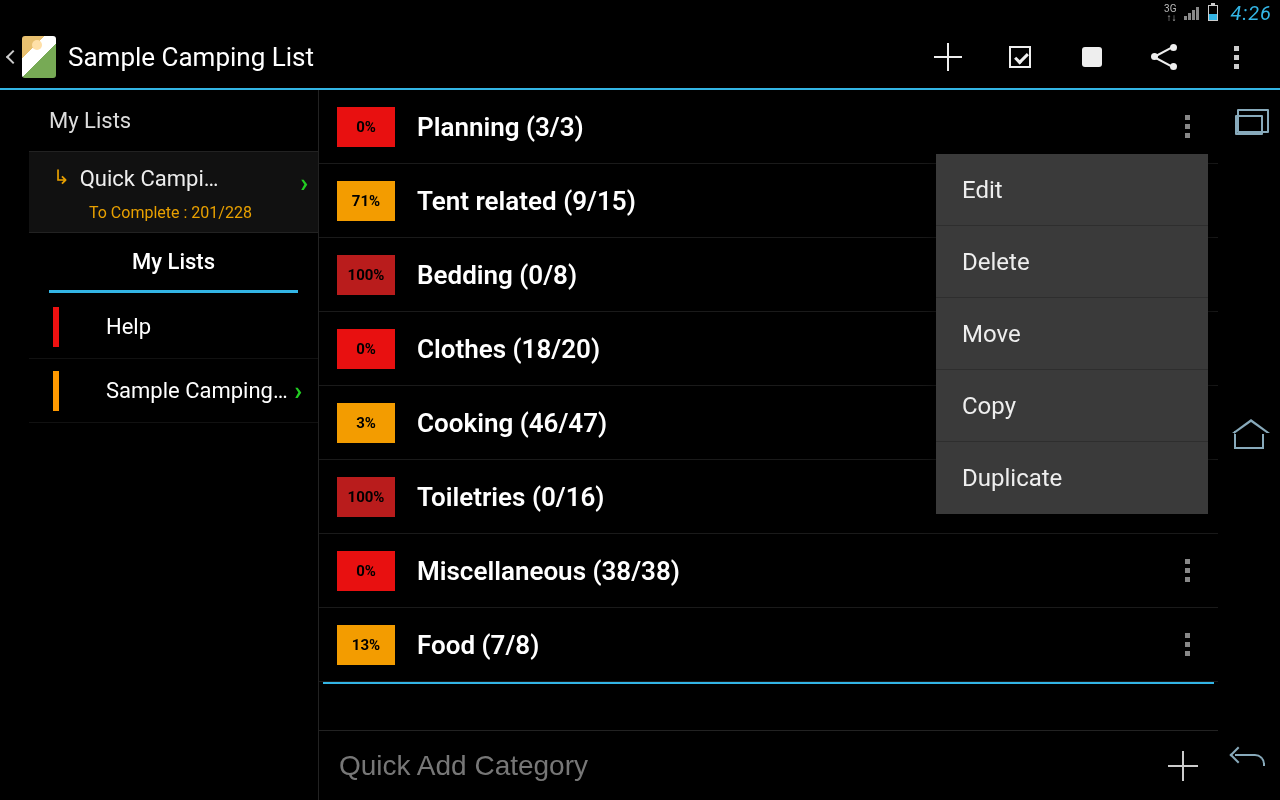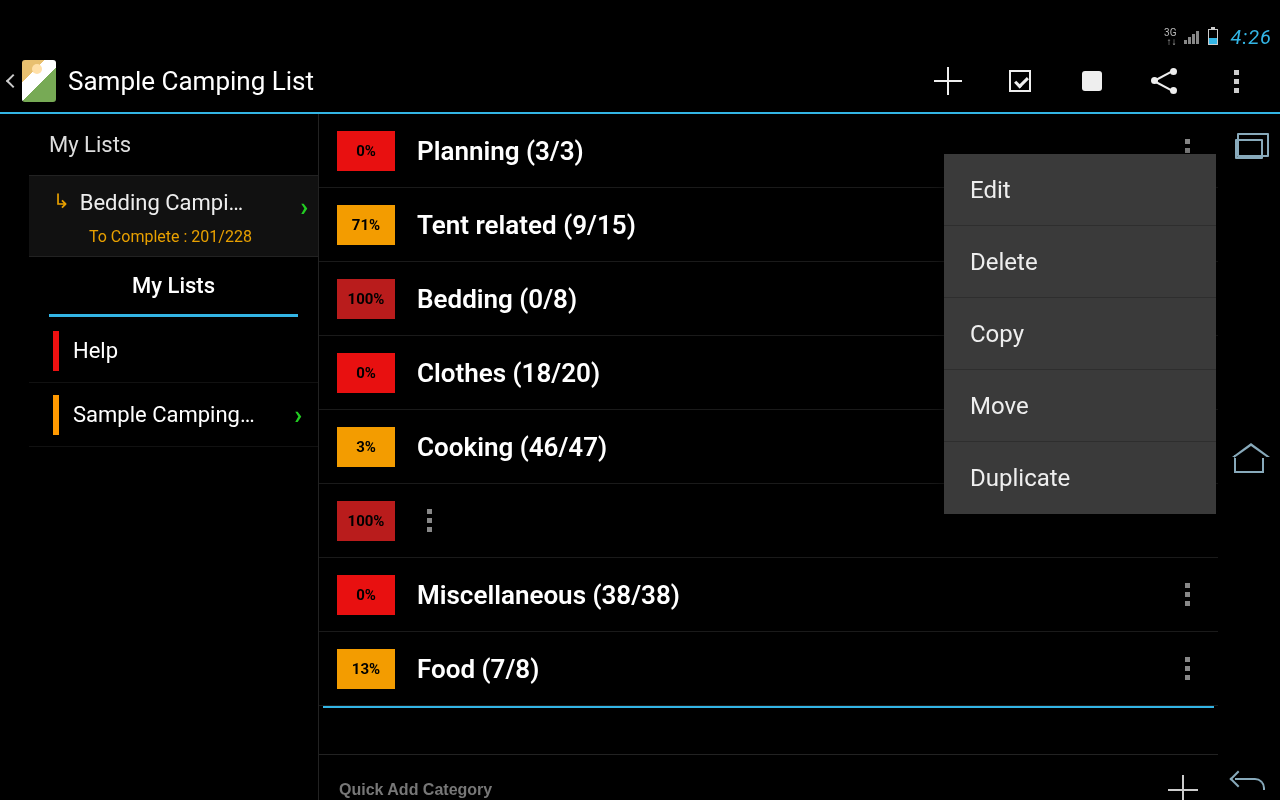--- a/index.html
+++ b/index.html
@@ -16,21 +16,20 @@
   .status-bar {
     height: 26px;
     background: #000;
     display: flex;
     justify-content: flex-end;
     align-items: center;
     padding-right: 8px;
     gap: 9px;
     font-size: 18px;
     color: #33b5e5;
-    margin-top: 24px;
   }
   .status-bar .sig { display:flex; align-items:flex-end; gap:1px; height:14px;}
   .status-bar .sig span { width:3px; background:#888; }
   .status-bar .sig span:nth-child(1){height:4px;}
   .status-bar .sig span:nth-child(2){height:7px;}
   .status-bar .sig span:nth-child(3){height:10px;}
   .status-bar .sig span:nth-child(4){height:13px;}
   .status-bar .net { font-size:10px; color:#bbb; line-height:9px; text-align:right; margin-right:-2px;}
   .status-bar .batt { width:10px; height:16px; border:1px solid #ccc; position:relative; }
   .status-bar .batt::before { content:""; position:absolute; top:-3px; left:2px; width:4px; height:2px; background:#ccc;}
@@ -108,48 +107,48 @@
   .side-item.sel { background:#111;}
   .side-item .arrow-in{color:#e8a000;font-size:20px;margin-right:6px;display:inline-block;transform:translateY(-2px);}
   .side-item .name{font-size:22px;color:#eee;}
   .side-item .chev{position:absolute;right:10px;top:16px;color:#2c2;font-size:26px;font-weight:bold;}
   .side-item .sub{display:block;margin-left:36px;margin-top:12px;font-size:16px;color:#e8a000;}
   .side-tabhdr{ padding:16px 0; text-align:center; font-size:22px; font-weight:500; border-bottom:3px solid #33b5e5; margin:0 20px 2px;}
   .side-row{ display:flex; align-items:center; height:64px; padding:0 16px 0 24px; border-bottom:1px solid #111;}
   .side-row .bar{width:6px;height:40px;margin-right:14px;}
   .side-row .bar.red{background:#e11;}
   .side-row .bar.org{background:#f90;}
-  .side-row .lbl{font-size:22px;flex:1;white-space:nowrap;overflow:hidden;text-overflow:ellipsis;}
+  .side-row .lbl{font-size:22px;flex:1;white-space:nowrap;overflow:hidden;text-overflow:ellipsis;margin-left:33px;}
   .side-row .chev2{color:#2c2;font-size:26px;font-weight:bold;}
 
   
   .cat-list{ flex:1; overflow:hidden; }
   .cat-row{ display:flex; align-items:center; height:74px; padding:0 18px; border-bottom:1px solid #1a1a1a;}
   .cat-row .pct{ width:58px; height:40px; display:flex; align-items:center; justify-content:center; font-size:15px; font-weight:bold; color:#000; margin-right:22px;}
   .pct.red{background:#e81010;}
   .pct.orange{background:#f39c00;}
   .pct.green{background:#b91c1c;text-align:center;}
   .cat-row .cname{ font-size:26px; font-weight:600; flex:1;}
   .cat-row .row-more{ display:flex; flex-direction:column; gap:4px; padding:10px;}
   .cat-row .row-more span{width:5px;height:5px;background:#888;}
   .list-divider{height:2px;background:#33b5e5;margin:0 4px;}
 
   
   .quick-add{ height:70px; display:flex; align-items:center; padding:0 20px; border-top:1px solid #222;}
-  .quick-add input{ flex:1; background:transparent; border:none; color:#888; font-size:16px; outline:none;font-weight:bold;}
+  .quick-add input{ flex:1; background:transparent; border:none; color:#888; font-size:28px; outline:none;}
   .quick-add input::placeholder{color:#777;}
   .qa-plus{position:relative;width:30px;height:30px;}
   .qa-plus::before,.qa-plus::after{content:"";position:absolute;background:#ccc;}
   .qa-plus::before{left:14px;top:0;width:2px;height:30px;}
   .qa-plus::after{top:14px;left:0;height:2px;width:30px;}
 
   
   .context-menu{
     position:absolute;
-    top:154px; right:64px;
+    top:154px; right:72px;
     width:272px;
     background:#3a3a3a;
     box-shadow:0 4px 16px rgba(0,0,0,.7);
     z-index:50;
   }
   .context-menu .mi{
     height:72px; display:flex; align-items:center; padding:0 26px;
     font-size:24px; color:#eee; border-bottom:1px solid #2e2e2e;
   }
   .context-menu .mi:last-child{border-bottom:none;}
@@ -200,21 +199,21 @@
       </div>
     </div>
 </div>
 
 <div class="main">
 
   <div class="sidebar">
     <div class="side-header">My Lists</div>
     <div class="side-item sel">
       <span class="arrow-in">↳</span>
-      <span class="name">Bedding Campi…</span>
+      <span class="name">Quick Campi…</span>
       <span class="chev">›</span>
       <span class="sub">To Complete : 201/228</span>
     </div>
     <div class="side-tabhdr">My Lists</div>
 
     <div class="side-row">
       <div class="bar red"></div>
       <div class="lbl">Help</div>
     </div>
     <div class="side-row">
@@ -267,20 +266,21 @@
           <div class="pct orange">3%</div>
           <div class="cname">Cooking (46/47)</div>
           <div class="row-more">
               <span></span>
               <span></span>
               <span></span>
             </div>
         </div>
         <div class="cat-row">
           <div class="pct green">100%</div>
+          <div class="cname">Toiletries (0/16)</div>
           <div class="row-more">
               <span></span>
               <span></span>
               <span></span>
             </div>
         </div>
         <div class="cat-row">
           <div class="pct red">0%</div>
           <div class="cname">Miscellaneous (38/38)</div>
           <div class="row-more">
@@ -316,16 +316,16 @@
       <div class="sys-btn">
           <div class="sys-back"></div>
         </div>
     </div>
   </div>
 </div>
 
 <div class="context-menu">
   <div class="mi">Edit</div>
   <div class="mi">Delete</div>
+  <div class="mi">Move</div>
   <div class="mi">Copy</div>
-  <div class="mi">Move</div>
   <div class="mi">Duplicate</div>
 </div>
 
 </body></html>

